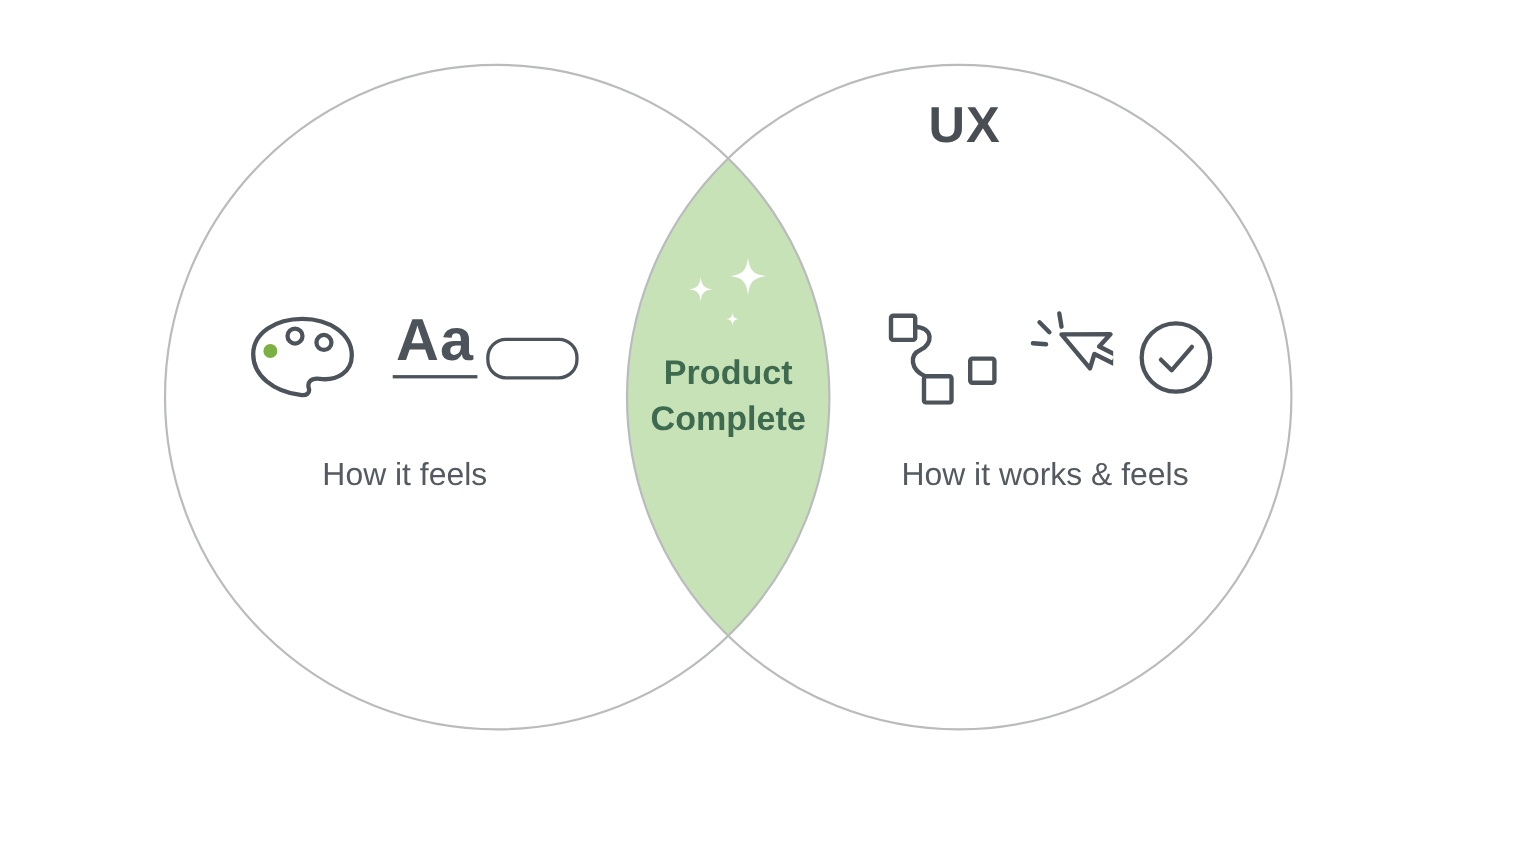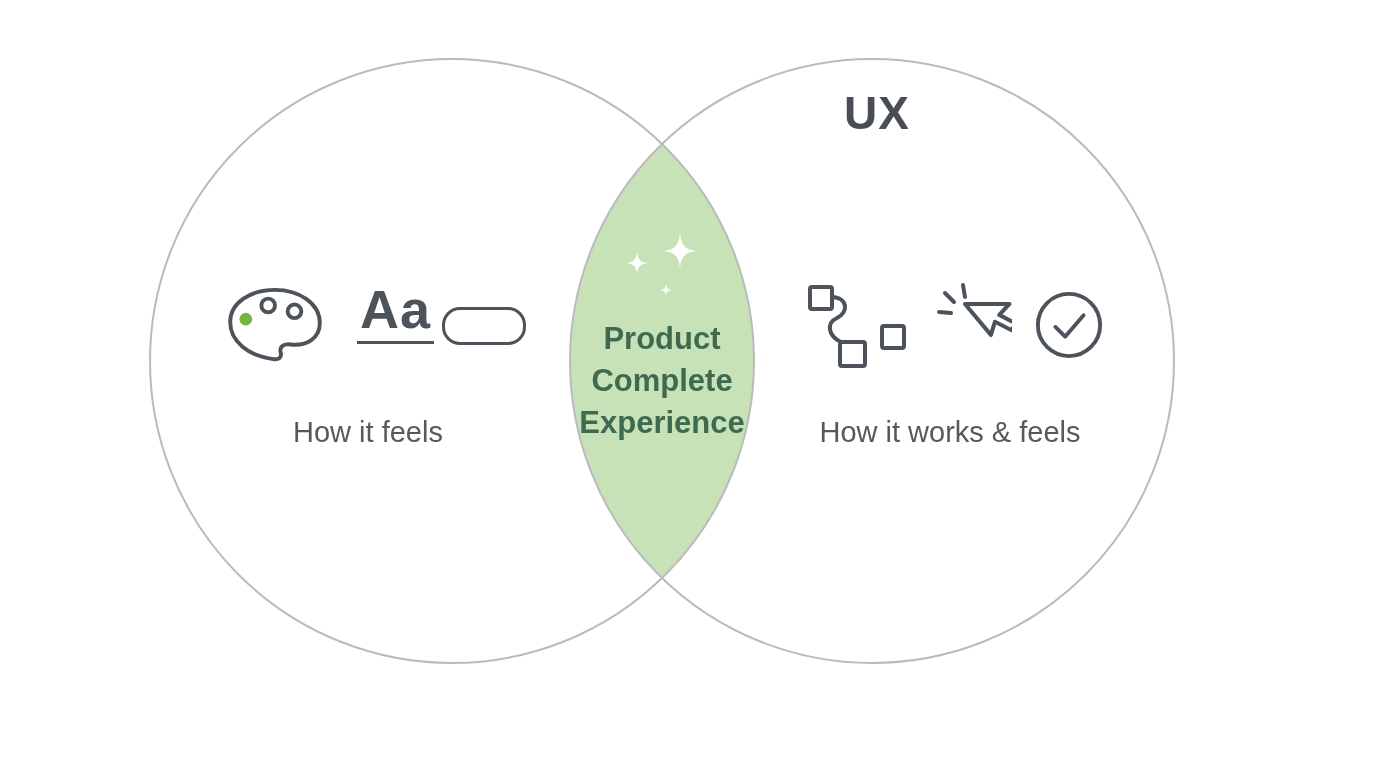--- a/index.html
+++ b/index.html
@@ -76,21 +76,20 @@
     <span>Aa</span>
   </div>
 
   <div class="abs button-icon" style="left:442px; top:307px;"></div>
 
   <div class="abs caption" style="left:218px; top:416px; width:300px;">How it feels</div>
 
   <div class="abs intersection-label" style="left:547px; top:318px;">
     <span>Product</span>
     <span>Complete</span>
-    <span>Experience</span>
   </div>
 
   <svg class="abs icon-svg" style="left:804px; top:284px;" width="104" height="84" viewBox="0 0 104 84">
     <rect class="stroke" x="6" y="3" width="22" height="22" rx="2"></rect>
     <path class="stroke" d="M 28 13 C 45 14 44 29 33 34 C 22 39 24 52 37 58"></path>
     <rect class="stroke" x="36" y="58" width="25" height="24" rx="2"></rect>
     <rect class="stroke" x="78" y="42" width="22" height="22" rx="2"></rect>
   </svg>
 
   <svg class="abs icon-svg" style="left:936px; top:282px;" width="76" height="84" viewBox="0 0 76 84">

